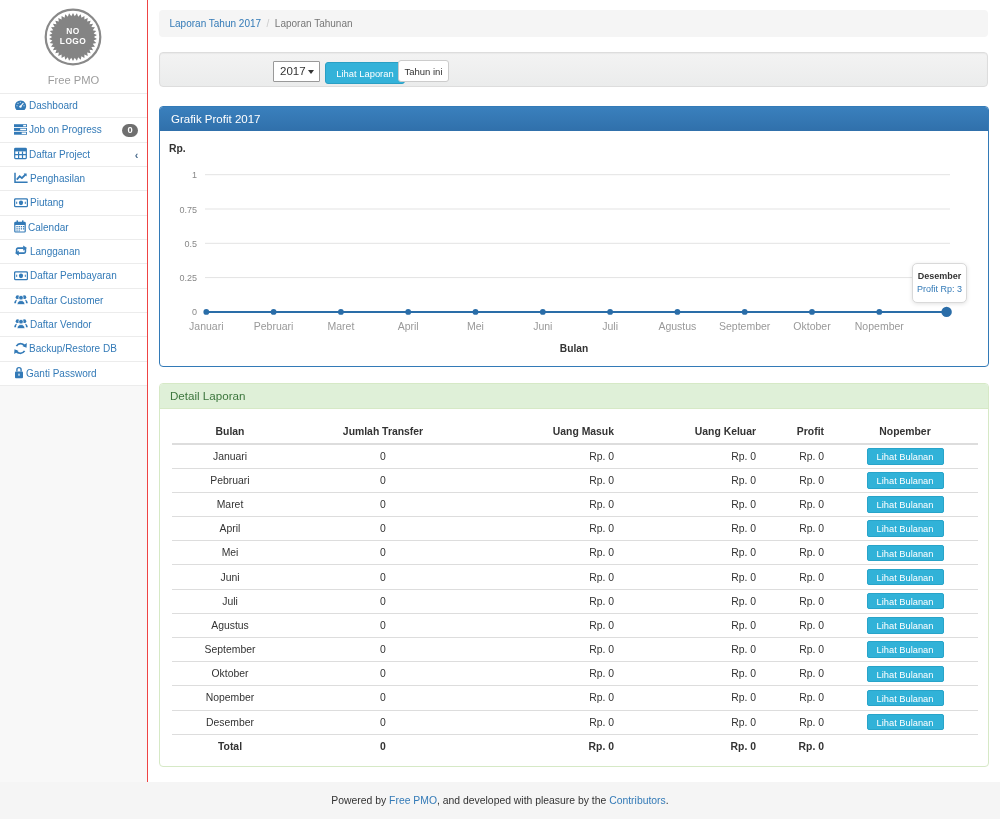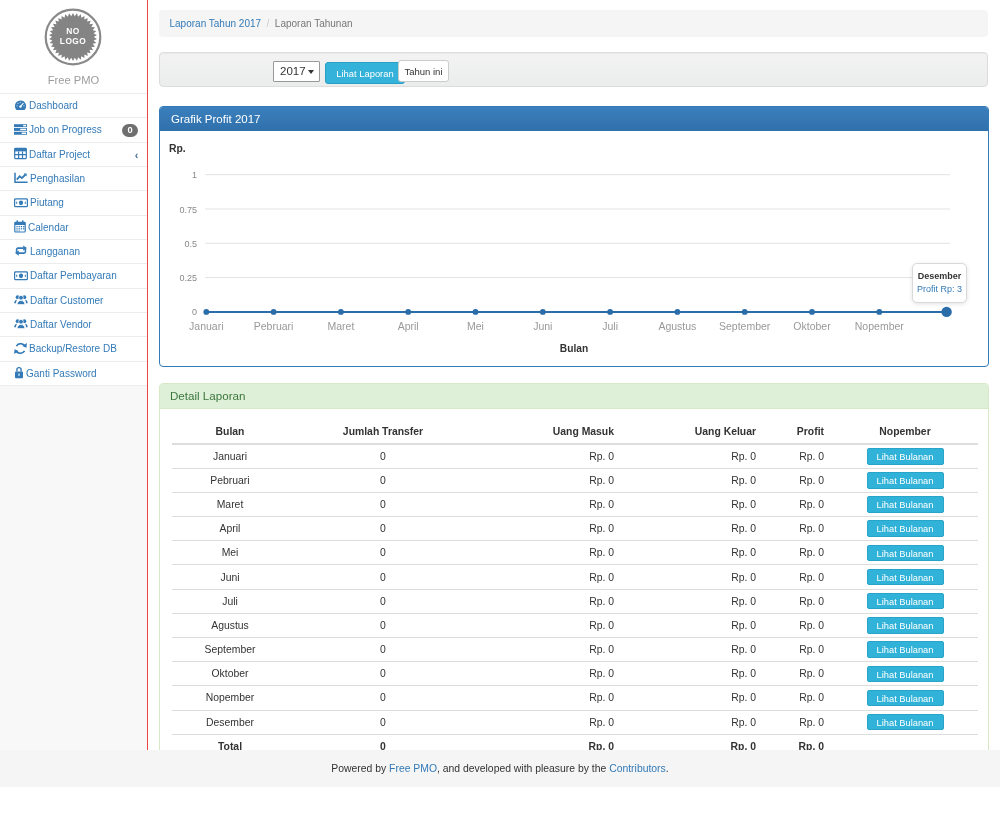--- a/index.html
+++ b/index.html
@@ -44,21 +44,21 @@
 .c1 { width:116px; text-align:center; }
 .c2 { width:190px; text-align:center; }
 .c3 { width:144px; text-align:right; padding-right:8px; }
 .c4 { width:142px; text-align:right; padding-right:8px; }
 .c5 { width:68px;  text-align:right; padding-right:8px; }
 .c6 { width:146px; text-align:center; }
 tr.tot td { font-weight:bold; border-bottom:none; }
 .btnsm { display:inline-block; width:77px; height:16.5px; line-height:16px; background:#31b2d8; border:1px solid #28a4c9; border-radius:2px; color:#fff; font-size:9.3px; text-align:center; }
 
 
-#footer { left:0; top:750px; width:1000px; height:37px; background:#f5f5f5; text-align:center; font-size:10.4px; color:#333; line-height:37px; }
+#footer { left:0; top:782px; width:1000px; height:37px; background:#f5f5f5; text-align:center; font-size:10.4px; color:#333; line-height:37px; }
 #footer a { color:#337ab7; text-decoration:none; }
 </style>
 </head>
 <body>
 
 <div id="sidebar" class="abs">
   <div id="sidetop"></div>
   <div id="logo"><svg width="58" height="58">
         <circle cx="29" cy="29" r="27.3" fill="none" stroke="#898989" stroke-width="2.2"></circle>
         <polygon points="29.00,5.00 30.73,8.17 32.95,5.33 34.13,8.74 36.79,6.30 37.40,9.86 40.42,7.89 40.43,11.50 43.74,10.06 43.16,13.62 46.66,12.75 45.49,16.16 49.09,15.87 47.38,19.05 50.98,19.36 48.77,22.21 52.27,23.11 49.61,25.56 52.92,27.02 49.90,29.00 52.92,30.98 49.61,32.44 52.27,34.89 48.77,35.79 50.98,38.64 47.38,38.95 49.09,42.13 45.49,41.84 46.66,45.25 43.16,44.38 43.74,47.94 40.43,46.50 40.42,50.11 37.40,48.14 36.79,51.70 34.13,49.26 32.95,52.67 30.73,49.83 29.00,53.00 27.27,49.83 25.05,52.67 23.87,49.26 21.21,51.70 20.60,48.14 17.58,50.11 17.57,46.50 14.26,47.94 14.84,44.38 11.34,45.25 12.51,41.84 8.91,42.13 10.62,38.95 7.02,38.64 9.23,35.79 5.73,34.89 8.39,32.44 5.08,30.98 8.10,29.00 5.08,27.02 8.39,25.56 5.73,23.11 9.23,22.21 7.02,19.36 10.62,19.05 8.91,15.87 12.51,16.16 11.34,12.75 14.84,13.62 14.26,10.06 17.57,11.50 17.58,7.89 20.60,9.86 21.21,6.30 23.87,8.74 25.05,5.33 27.27,8.17" fill="#848484"></polygon>

